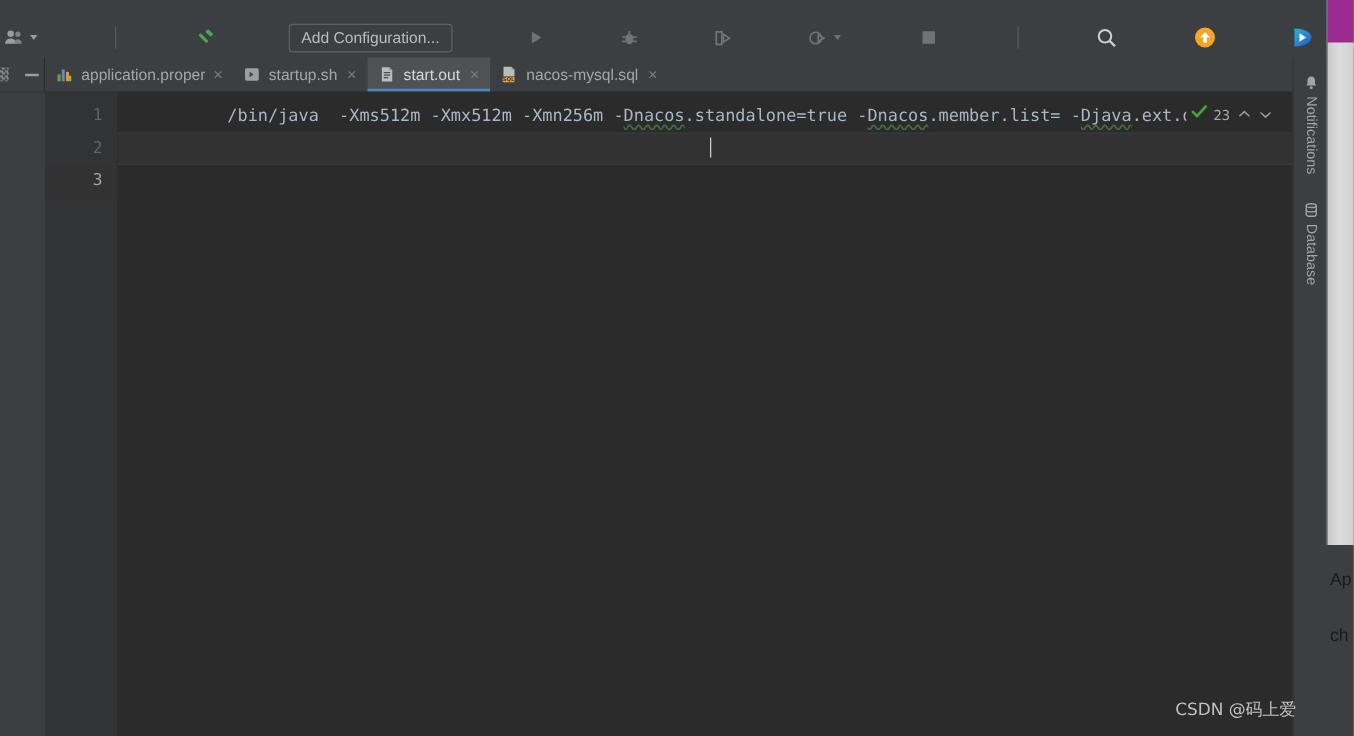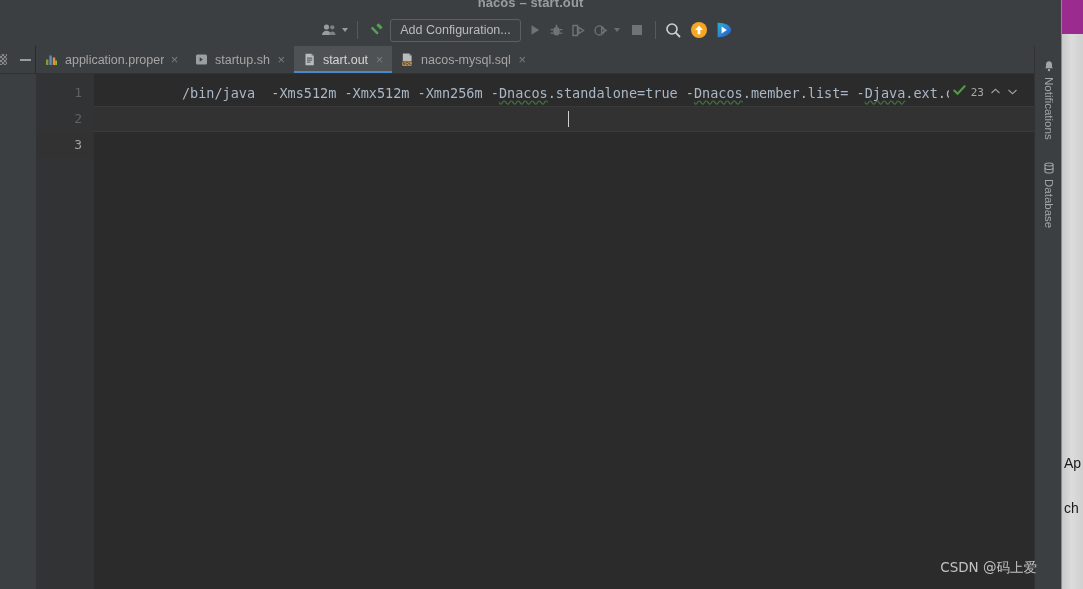--- a/index.html
+++ b/index.html
@@ -17,21 +17,21 @@
   #bg-root {
     position: absolute;
     inset: 0;
     background: #3c3f41;
   }
   .bg-window-right {
     position: absolute;
     top: 0;
     right: 0;
     width: 22px;
-    height: 589px;
+    height: 436px;
     background: linear-gradient(90deg, #c9c9c9 0%, #dcdcdc 45%, #d0d0d0 100%);
     border-left: 1px solid #8a8a8a;
   }
   .bg-window-right .magenta-bar {
     position: absolute;
     top: 0; left: 0; right: 0;
     height: 34px;
     background: #9c2b8f;
   }
   .bg-text-frag {
@@ -93,21 +93,21 @@
   }
 
   
   .toolbar {
     position: absolute;
     top: 14px; left: 0; right: 0;
     height: 32px;
     background: #3c3f41;
     display: flex;
     align-items: center;
-    justify-content: center;
+    justify-content: space-between;
     padding-right: 8px;
   }
   .tb-item {
     display: flex;
     align-items: center;
     justify-content: center;
     height: 24px;
     flex: 0 0 auto;
   }
   .tb-sep {
@@ -385,23 +385,20 @@
 
   <div class="bg-window-right">
     <div class="magenta-bar"></div>
     <div class="bg-text-frag" style="top:455px">Ap</div>
     <div class="bg-text-frag" style="top:500px">ch</div>
   </div>
 </div>
 
 <div id="ide">
 
-  <div class="titlebar">
-    <div class="title">nacos – start.out</div>
-  </div>
 
   <div class="toolbar">
 
     <div class="tb-item" style="margin-right:2px;">
       <span class="icon-btn">
         <svg width="16" height="14" viewBox="0 0 16 14">
           <circle cx="5.5" cy="4" r="2.6" fill="#9a9d9e"></circle>
           <path d="M1 12c0-2.6 2-4.3 4.5-4.3S10 9.4 10 12z" fill="#9a9d9e"></path>
           <circle cx="11.3" cy="4.3" r="2.1" fill="#7e8284"></circle>
           <path d="M8.2 12c0-2.2 1.4-3.6 3.1-3.6S14.5 9.8 14.5 12z" fill="#7e8284"></path>

